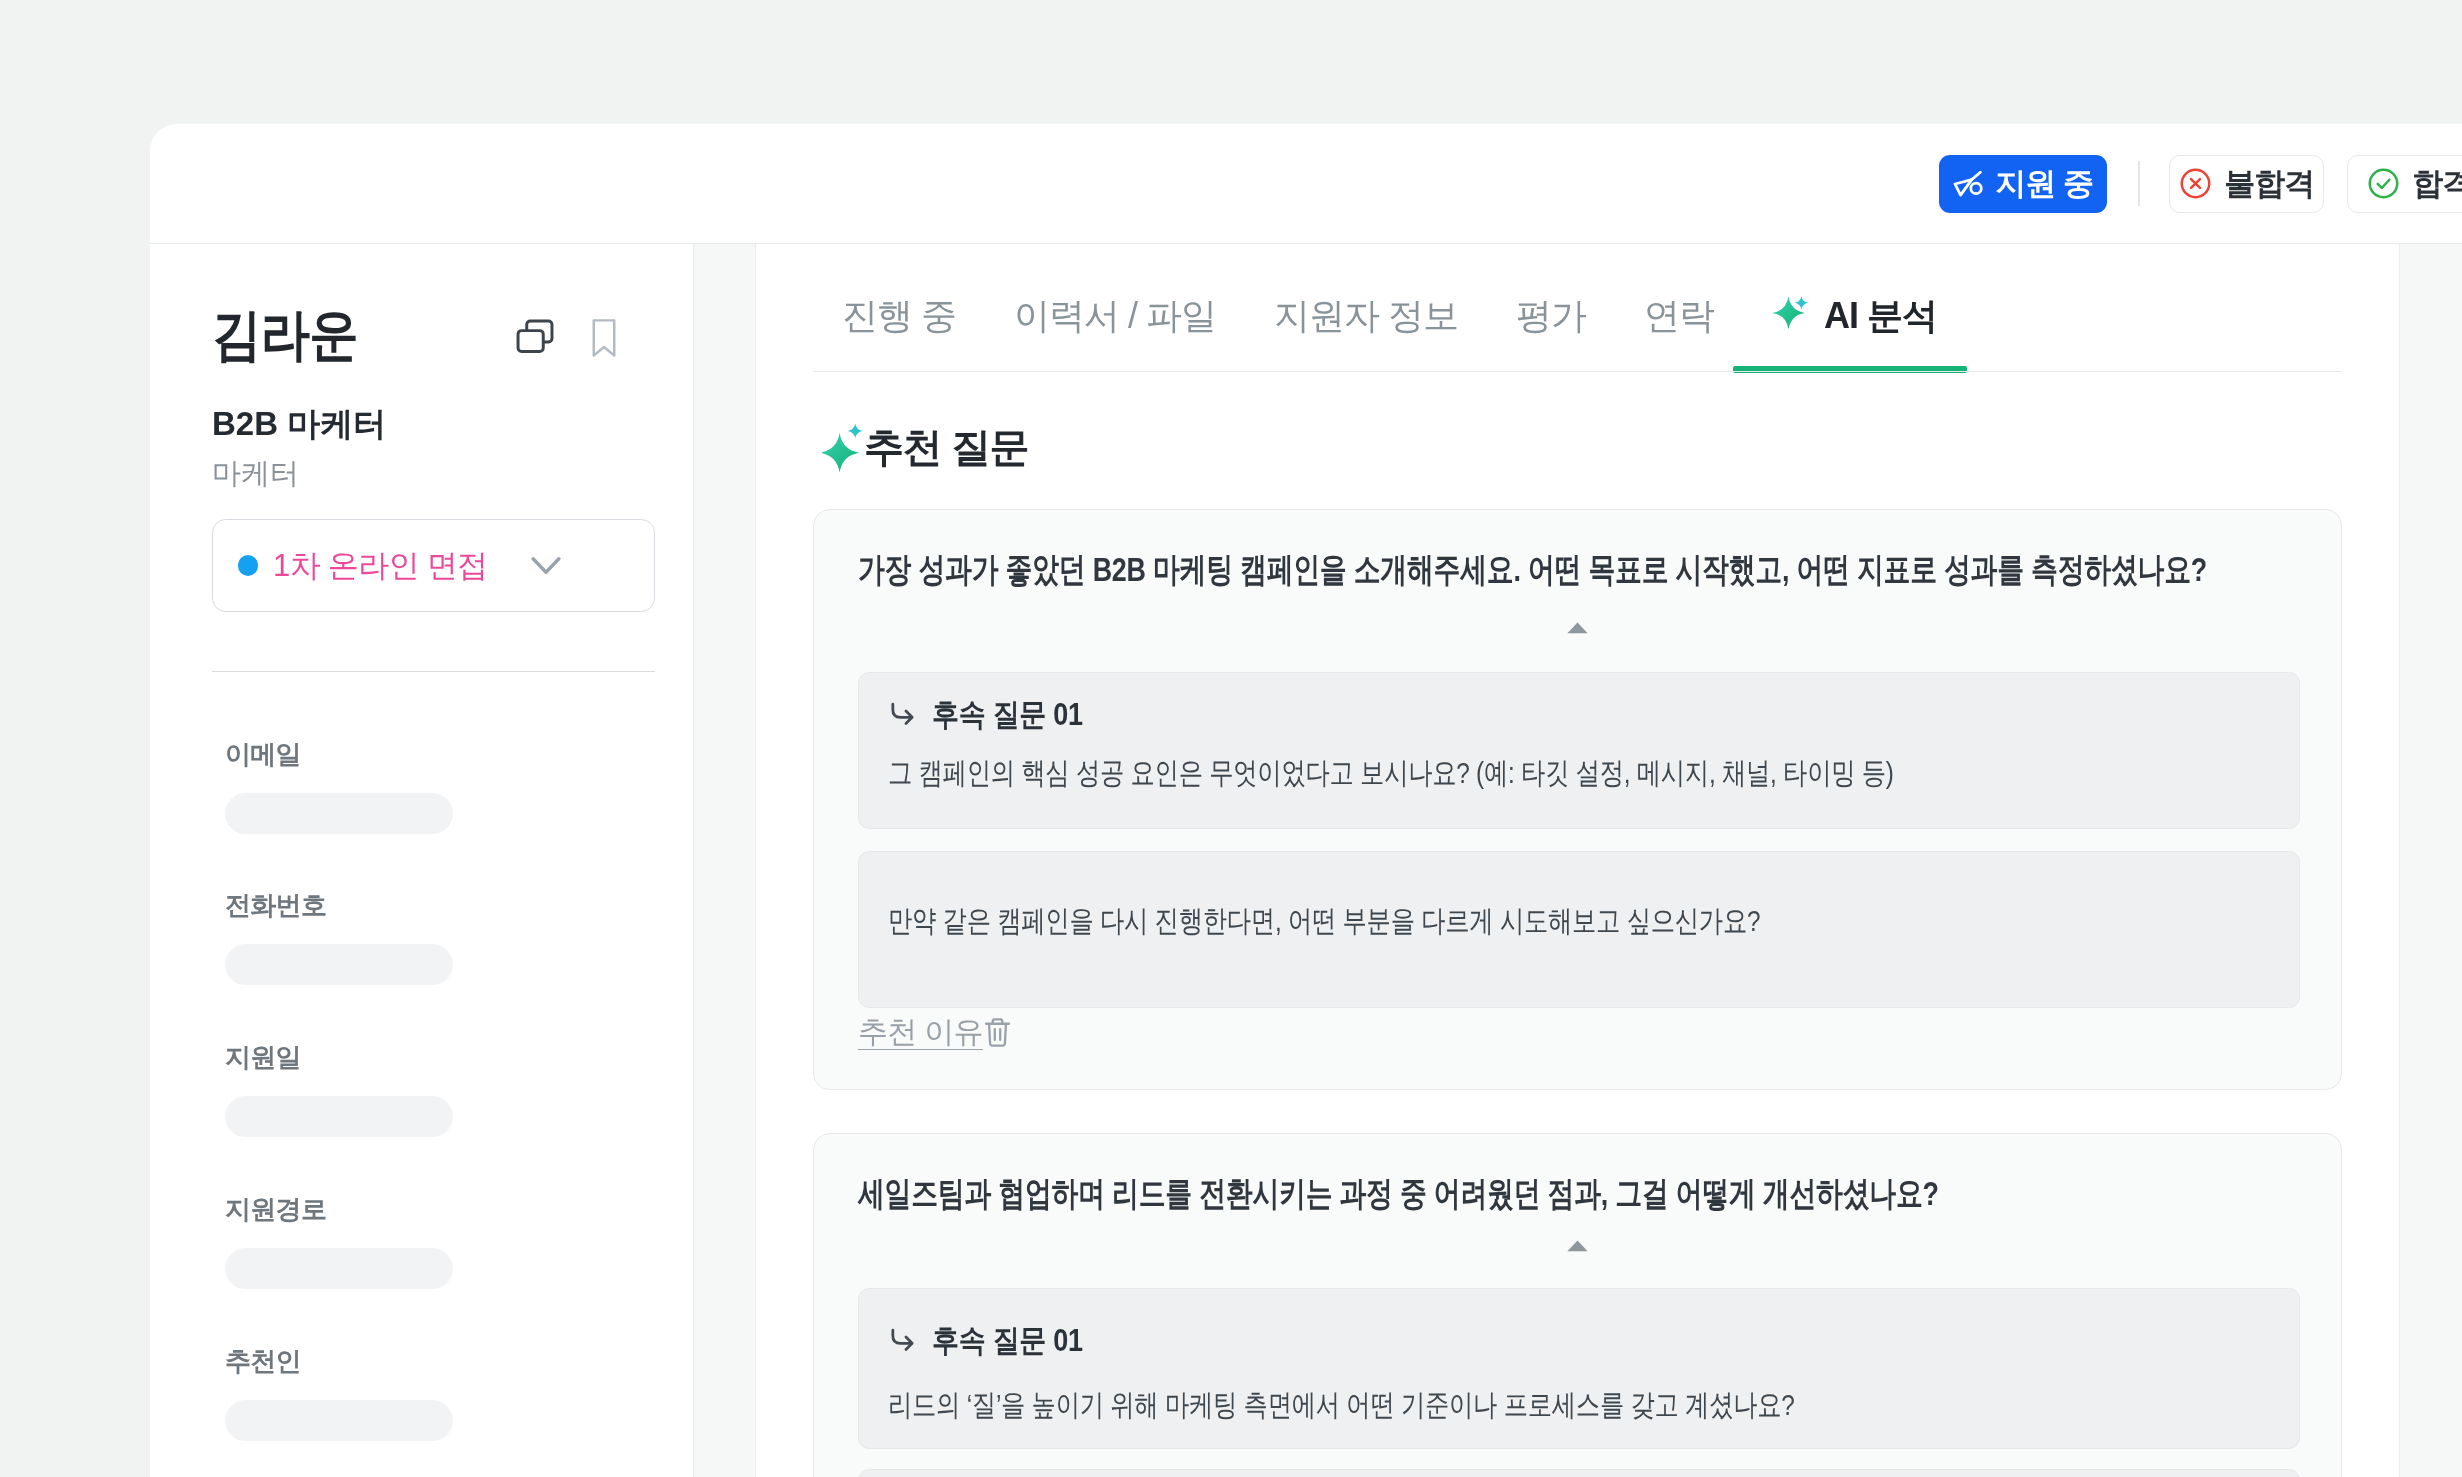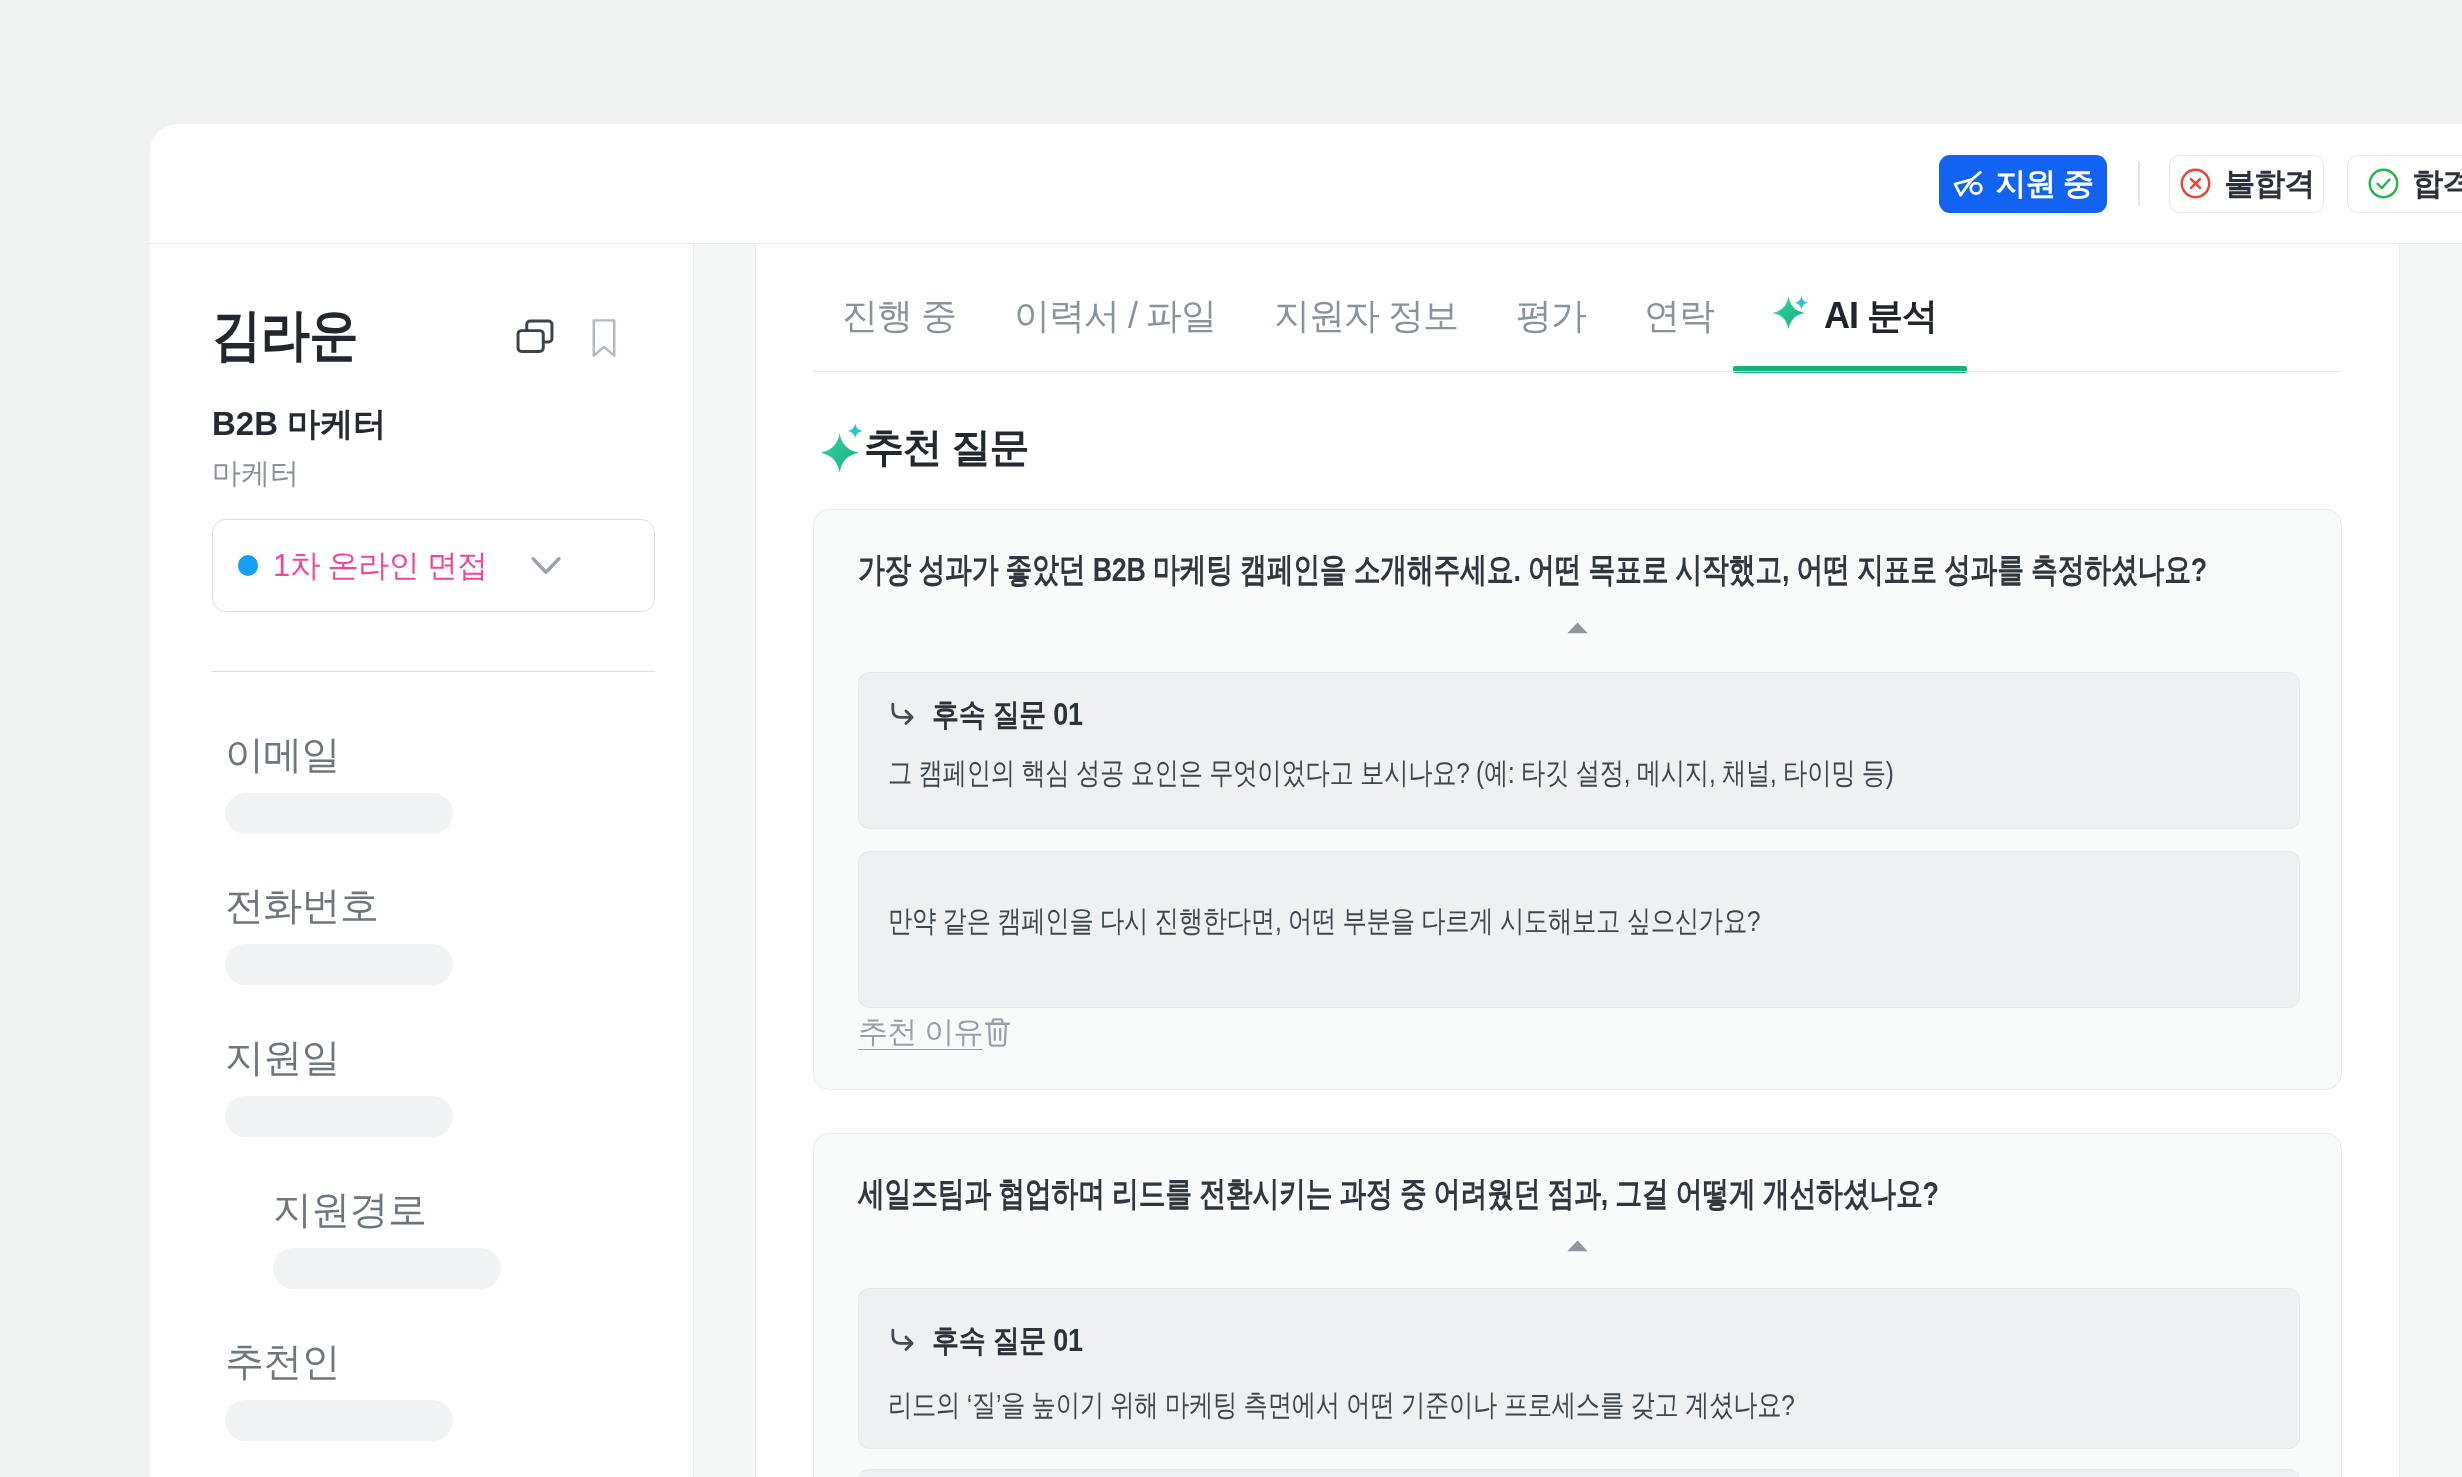--- a/index.html
+++ b/index.html
@@ -50,23 +50,23 @@
     border:1.4px solid #d8dce0; border-radius:13.7px; background:#fff;
     display:flex; align-items:center; padding-left:24.6px;
   }
   .stage-dot { width:20.5px; height:20.5px; border-radius:50%; background:#14a1f2; margin-right:15px; flex:none; }
   .stage-label { font-size:31px; color:#ec4899; font-weight:500; letter-spacing:-0.7px; }
   .stage-chevron { margin-left:auto; margin-right:93px; display:flex; }
 
   .side-divider { position:absolute; left:62px; top:427px; width:443px; height:1.4px; background:#dadde0; }
 
   .field { position:absolute; left:75px; width:361px; }
-  .field-label { font-size:39px; font-weight:400; color:#6e767e; line-height:31px; letter-spacing:-0.7px; }
+  .field-label { font-size:26px; font-weight:700; color:#6e767e; line-height:31px; letter-spacing:-0.7px; }
   .field-pill { margin-top:23px; width:228px; height:41px; border-radius:20.5px; background:#f2f3f4; }
-  .f0 { top:495px; } .f1 { top:646px; } .f2 { top:798px; } .f3 { top:950px;margin-left:48px; } .f4 { top:1102px; }
+  .f0 { top:495px; } .f1 { top:646px; } .f2 { top:798px; } .f3 { top:950px; } .f4 { top:1102px; }
 
   
   .cand-position { top:155px; }
   .cand-occupation { top:207px; }
 
   
   .tabs { position:absolute; left:57px; top:0; height:129px; display:flex; align-items:center; padding-top:16.4px; }
   .tab { padding:0 29px; font-size:36px; color:#89939a; font-weight:500; letter-spacing:-1px; display:flex; align-items:flex-end; gap:15px; white-space:nowrap; }
   .tab.active { color:#20262c; font-weight:700; }
   .tabs-divider { position:absolute; left:57px; top:127px; width:1529px; height:1.4px; background:#e5e7e8; }

